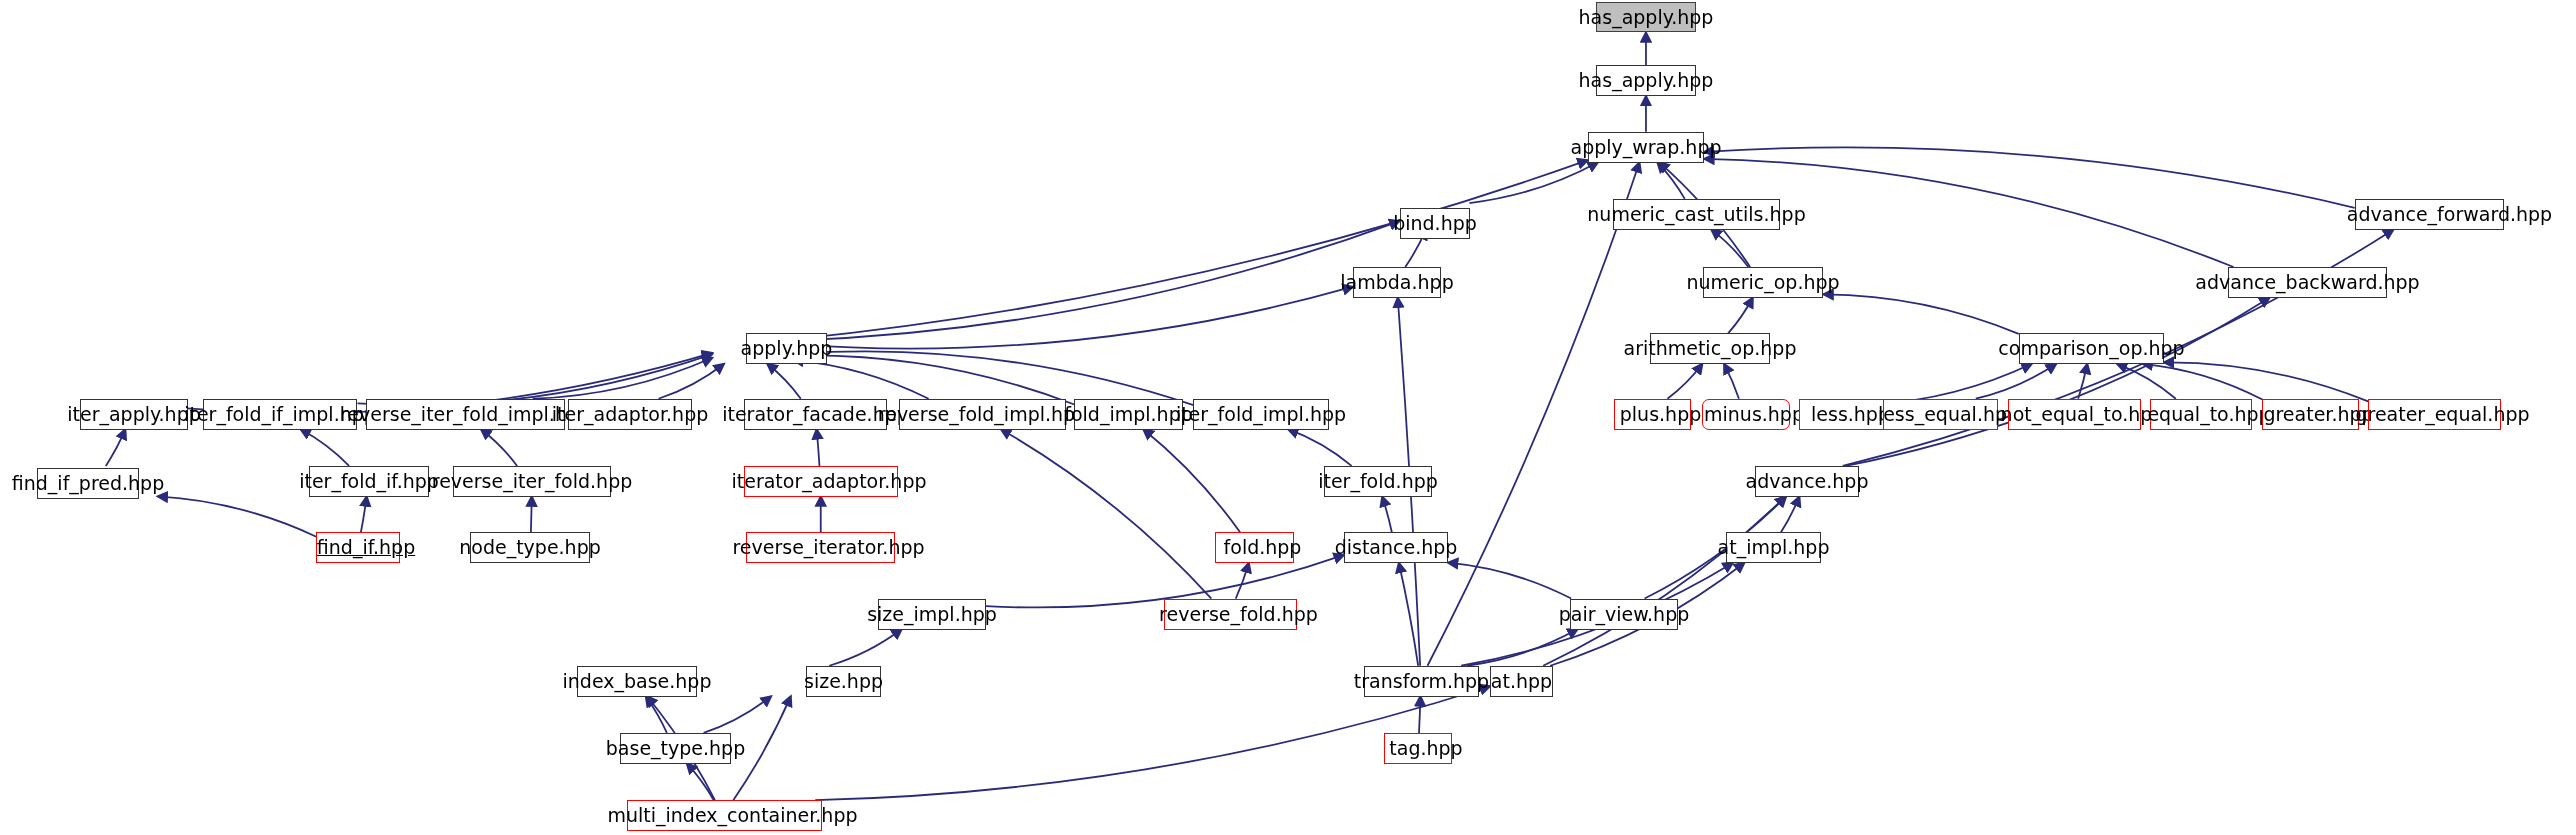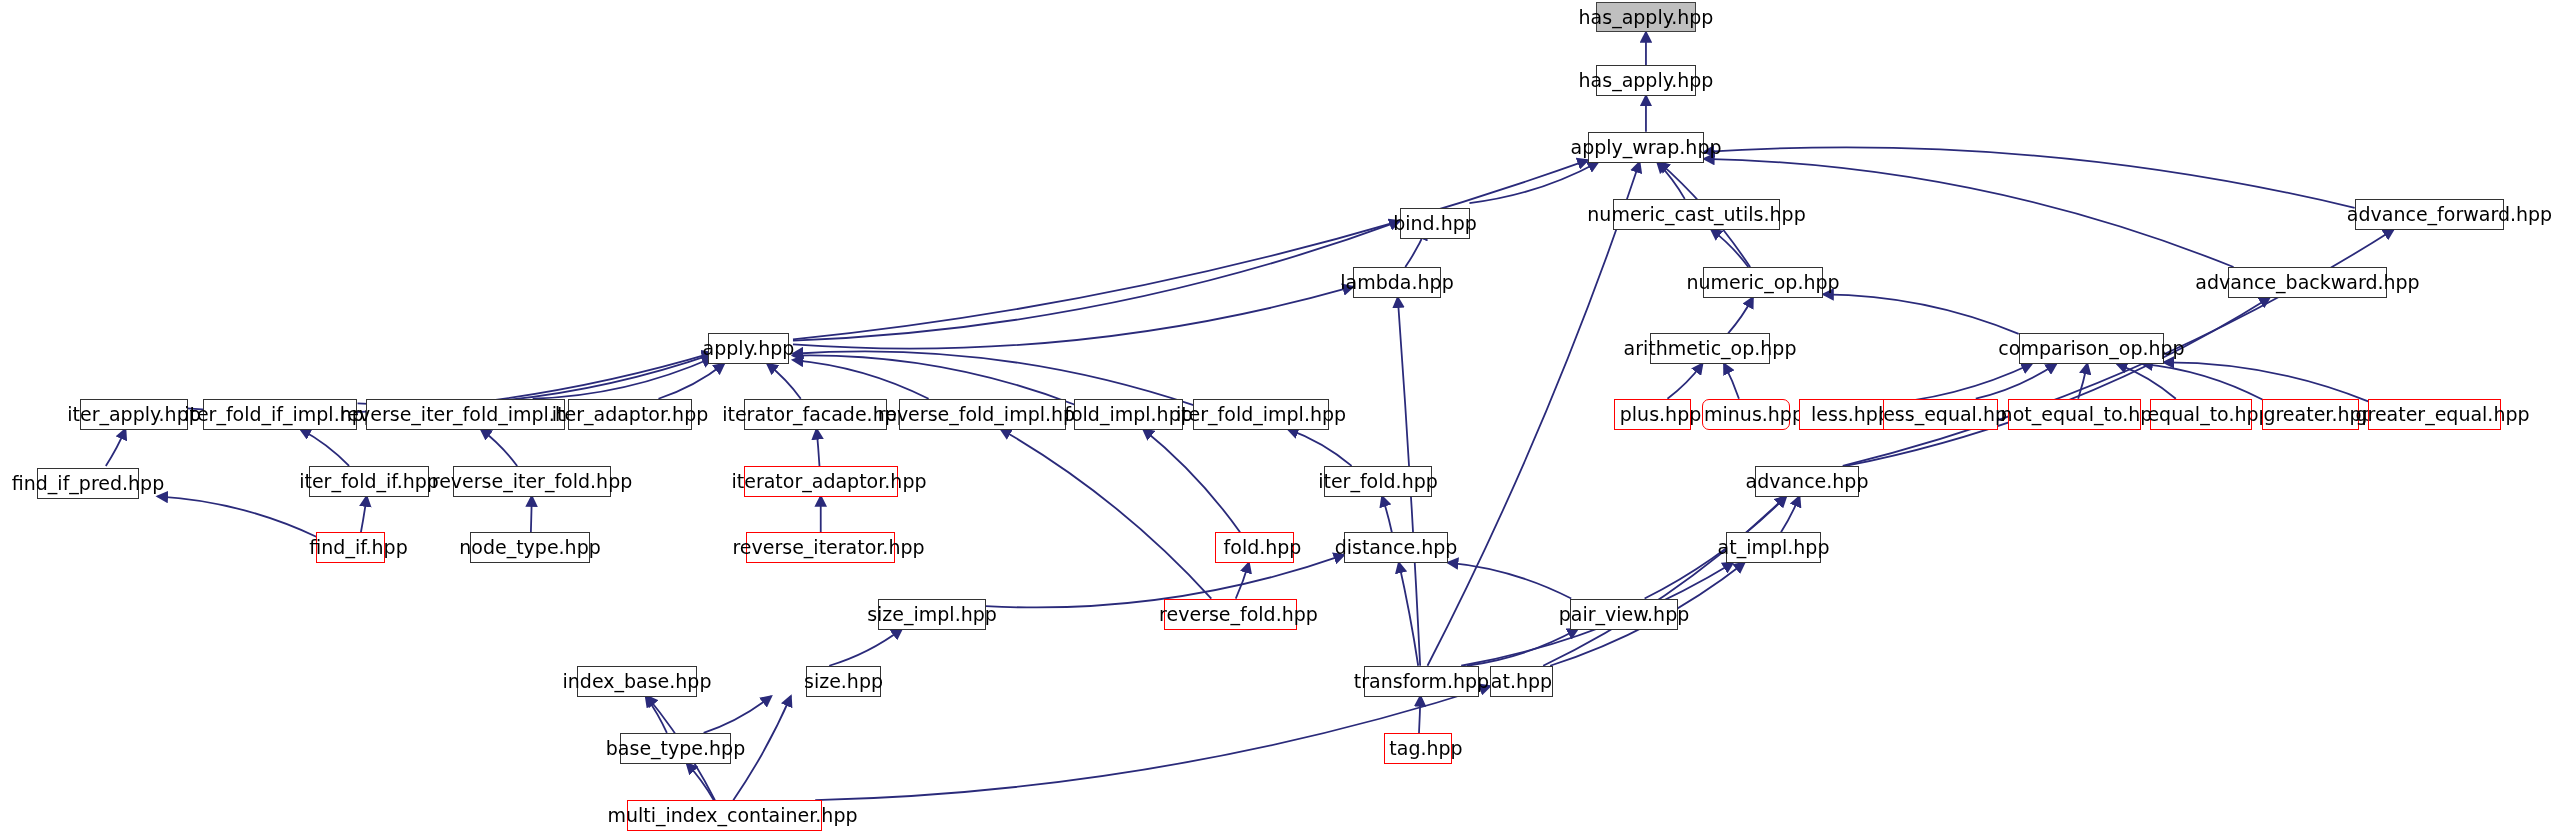--- a/index.html
+++ b/index.html
@@ -110,21 +110,21 @@
   <div id="node-layer">
       <div class="node current" style="left: 1596px; top: 1.8px; width: 100px;">has_apply.hpp</div>
       <div class="node" style="left: 1596px; top: 65px; width: 100px;">has_apply.hpp</div>
       <div class="node" style="left: 1588px; top: 132px; width: 116px;">apply_wrap.hpp</div>
       <div class="node" style="left: 1400px; top: 199px; width: 70px; margin-top: 9px;">bind.hpp</div>
       <div class="node" style="left: 1613px; top: 199px; width: 167px;">numeric_cast_utils.hpp</div>
       <div class="node" style="left: 2355px; top: 199px; width: 149px; padding-left: 40px;">advance_forward.hpp</div>
       <div class="node" style="left: 1353px; top: 267px; width: 88px;">lambda.hpp</div>
       <div class="node" style="left: 1703px; top: 267px; width: 120px;">numeric_op.hpp</div>
       <div class="node" style="left: 2228px; top: 267px; width: 159px;">advance_backward.hpp</div>
-      <div class="node" style="left: 708px; top: 333px; width: 81px; text-align: center;">apply.hpp</div>
+      <div class="node" style="left: 746px; top: 333px; width: 81px; text-align: center;">apply.hpp</div>
       <div class="node" style="left: 1650px; top: 333px; width: 120px;">arithmetic_op.hpp</div>
       <div class="node" style="left: 2019px; top: 333px; width: 145px;">comparison_op.hpp</div>
       <div class="node" style="left: 80px; top: 399px; width: 108px;">iter_apply.hpp</div>
       <div class="node" style="left: 203px; top: 399px; width: 154px;">iter_fold_if_impl.hpp</div>
       <div class="node" style="left: 366px; top: 399px; width: 199px;">reverse_iter_fold_impl.hpp</div>
       <div class="node" style="left: 568px; top: 399px; width: 124px;">iter_adaptor.hpp</div>
       <div class="node" style="left: 744px; top: 399px; width: 143px;">iterator_facade.hpp</div>
       <div class="node" style="left: 899px; top: 399px; width: 167px;">reverse_fold_impl.hpp</div>
       <div class="node" style="left: 1074px; top: 399px; width: 109px;">fold_impl.hpp</div>
       <div class="node" style="left: 1193px; top: 399px; width: 136px;">iter_fold_impl.hpp</div>
@@ -135,21 +135,21 @@
       <div class="node red" style="left: 2008px; top: 399px; width: 133px;">not_equal_to.hpp</div>
       <div class="node red" style="left: 2150px; top: 399px; width: 102px;">equal_to.hpp</div>
       <div class="node red" style="left: 2262px; top: 399px; width: 97px;">greater.hpp</div>
       <div class="node red" style="left: 2368px; top: 399px; width: 133px;">greater_equal.hpp</div>
       <div class="node" style="left: 37px; top: 468px; width: 102px;">find_if_pred.hpp</div>
       <div class="node" style="left: 309px; top: 466px; width: 120px;">iter_fold_if.hpp</div>
       <div class="node" style="left: 453px; top: 466px; width: 158px;">reverse_iter_fold.hpp</div>
       <div class="node red" style="left: 744px; top: 466px; width: 154px;">iterator_adaptor.hpp</div>
       <div class="node" style="left: 1324px; top: 466px; width: 108px;">iter_fold.hpp</div>
       <div class="node" style="left: 1755px; top: 466px; width: 104px;">advance.hpp</div>
-      <div class="node red" style="left: 316px; top: 532px; width: 69px;">find_if.hpp</div>
+      <div class="node red" style="left: 316px; top: 532px; width: 84px; text-decoration: underline;">find_if.hpp</div>
       <div class="node" style="left: 470px; top: 532px; width: 120px;">node_type.hpp</div>
       <div class="node red" style="left: 746px; top: 532px; width: 149px;">reverse_iterator.hpp</div>
       <div class="node red" style="left: 1215px; top: 532px; width: 79px;">fold.hpp</div>
       <div class="node" style="left: 1344px; top: 532px; width: 104px;">distance.hpp</div>
       <div class="node" style="left: 1726px; top: 532px; width: 95px;">at_impl.hpp</div>
       <div class="node" style="left: 878px; top: 599px; width: 108px;">size_impl.hpp</div>
       <div class="node red" style="left: 1164px; top: 599px; width: 133px;">reverse_fold.hpp</div>
       <div class="node" style="left: 1570px; top: 599px; width: 108px;">pair_view.hpp</div>
       <div class="node" style="left: 577px; top: 666px; width: 120px;">index_base.hpp</div>
       <div class="node" style="left: 806px; top: 666px; width: 75px;">size.hpp</div>

